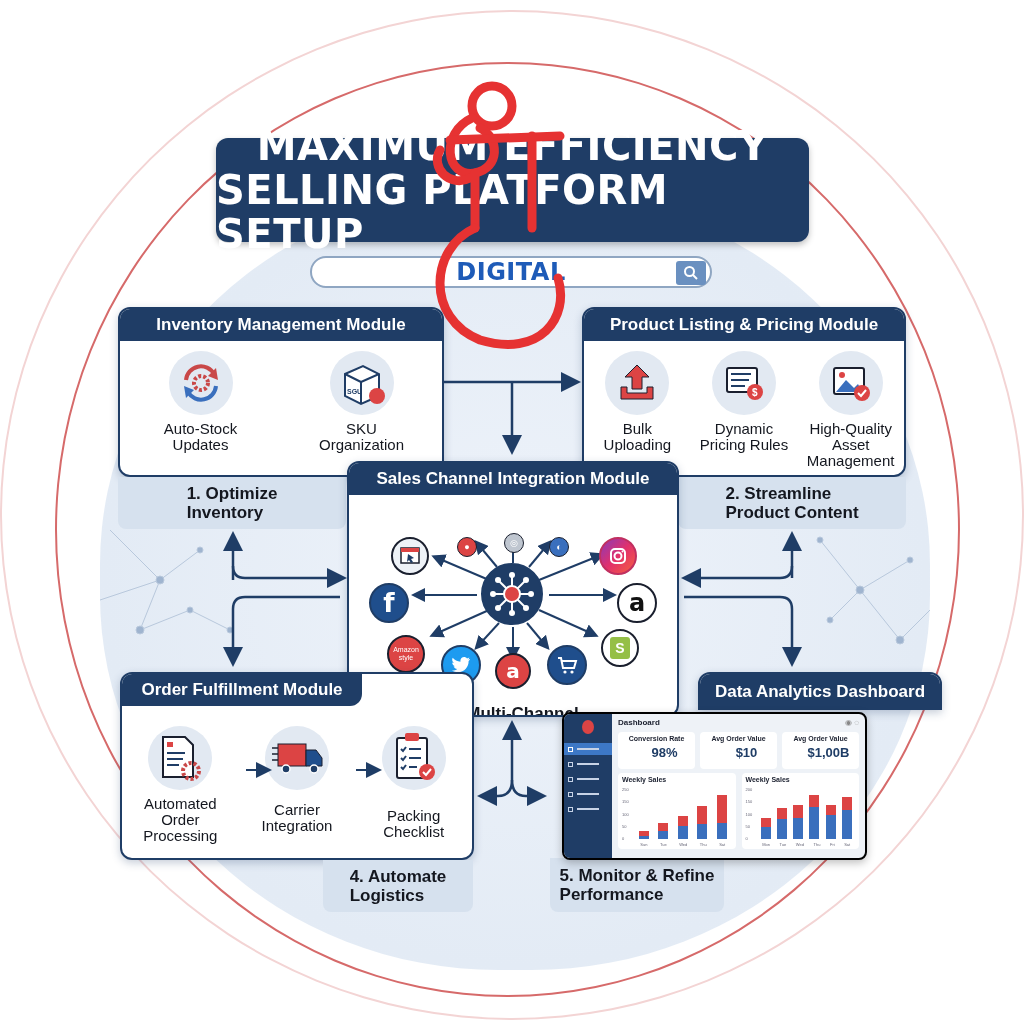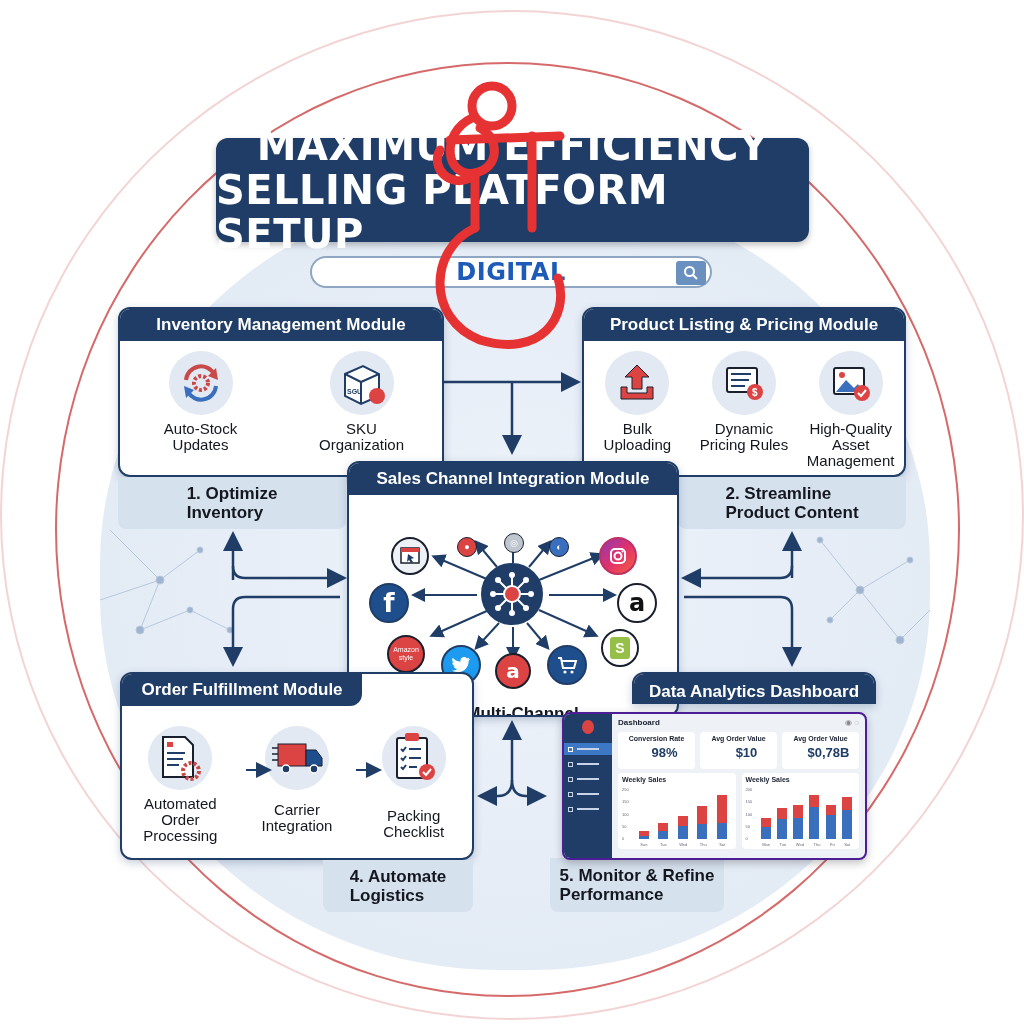--- a/index.html
+++ b/index.html
@@ -28,21 +28,21 @@
   .feature { width: 100px; display: flex; flex-direction: column; align-items: center; }
   .feature-icon { width: 64px; height: 64px; border-radius: 50%; background: #e2e9f2; display:flex; align-items:center; justify-content:center; }
   .feature-label { margin-top: 6px; font-size: 15px; text-align: center; line-height: 16px; color: #14171f; }
 
   .arrow-svg { position: absolute; overflow: visible; }
 
   .hub-area { position: relative; width: 100%; height: 180px; }
   .channel { position: absolute; border-radius: 50%; border: 2px solid #1a1f2e; display: flex; align-items: center; justify-content: center; font-weight: bold; }
   .sync-label { text-align: center; font-weight: bold; font-size: 17px; line-height: 18px; color: #14171f; }
 
-  .dash { position: absolute; left: 562px; top: 712px; width: 305px; height: 148px; background: #eef2f7; border: 2px solid #4c1d95; border-radius: 8px; overflow: hidden; display: flex; box-shadow: 0 3px 8px rgba(0,0,0,0.25); }
+  .dash { position: absolute; left: 562px; top: 712px; width: 305px; height: 148px; background: #eef2f7; border: 2px solid #000000; border-radius: 8px; overflow: hidden; display: flex; box-shadow: 0 3px 8px rgba(0,0,0,0.25); }
   .dash-side { width: 48px; background: #1f3d66; display: flex; flex-direction: column; align-items: center; padding-top: 6px; }
   .dash-side-item { width: 48px; height: 12px; display:flex; align-items:center; padding-left: 4px; margin-top: 3px; }
   .dash-side-item.active { background: #3d78c6; }
   .dash-side-bar { height: 2px; width: 22px; background: #c7d3e6; margin-left: 4px; }
   .dash-main { flex: 1; padding: 4px 6px; }
   .dash-title-row { display: flex; justify-content: space-between; font-size: 8px; font-weight: bold; height: 12px; }
   .kpi-row { display: flex; gap: 5px; margin-top: 2px; }
   .kpi { flex: 1; background: #ffffff; border-radius: 4px; height: 37px; text-align: center; padding-top: 3px; }
   .kpi-label { font-size: 7px; font-weight: bold; }
   .kpi-value { font-size: 13px; font-weight: bold; color: #1f3d66; margin-top: 3px; margin-left: 16px; }
@@ -383,21 +383,21 @@
     <g stroke="#1f3d66" stroke-width="2">
         <line x1="124" y1="96" x2="146" y2="96" marker-end="url(#ah)"></line>
         <line x1="234" y1="96" x2="256" y2="96" marker-end="url(#ah)"></line>
       </g>
   </svg>
 </div>
 <div class="step-label" style="left:323px;top:860px;width:150px;height:52px;border-top-left-radius:0;border-top-right-radius:0;">
   <span><span>4. Automate</span><br><span>Logistics</span></span>
 </div>
 
-<div class="module" style="left:632px;top:672px;width:244px;height:32px;border-bottom-left-radius:0;border-bottom-right-radius:0;">
+<div class="module" style="left:698px;top:672px;width:244px;height:38px;border-bottom-left-radius:0;border-bottom-right-radius:0;">
   <div class="module-header" style="height:40px;line-height:36px;">Data Analytics Dashboard</div>
 </div>
 <div class="step-label" style="left:550px;top:858px;width:174px;height:54px;border-top-left-radius:0;border-top-right-radius:0;">
   <span><span>5. Monitor &amp; Refine</span><br><span>Performance</span></span>
 </div>
 
 <div class="dash">
   <div class="dash-side">
     <div style="width:12px;height:14px;border-radius:50%;background:#dc4444;margin-bottom:6px;"></div>
     <div class="dash-side-item active">
@@ -430,21 +430,21 @@
       <div class="kpi">
           <div class="kpi-label">Conversion Rate</div>
           <div class="kpi-value">98%</div>
         </div>
       <div class="kpi">
           <div class="kpi-label">Avg Order Value</div>
           <div class="kpi-value">$10</div>
         </div>
       <div class="kpi">
           <div class="kpi-label">Avg Order Value</div>
-          <div class="kpi-value">$0,78B</div>
+          <div class="kpi-value">$1,00B</div>
         </div>
     </div>
     <div class="chart-row">
       <div class="mini-chart" id="chart0">
         <div class="mini-title">Weekly Sales</div>
         <div class="ylabels">
             <span>0</span>
             <span>50</span>
             <span>100</span>
             <span>150</span>

